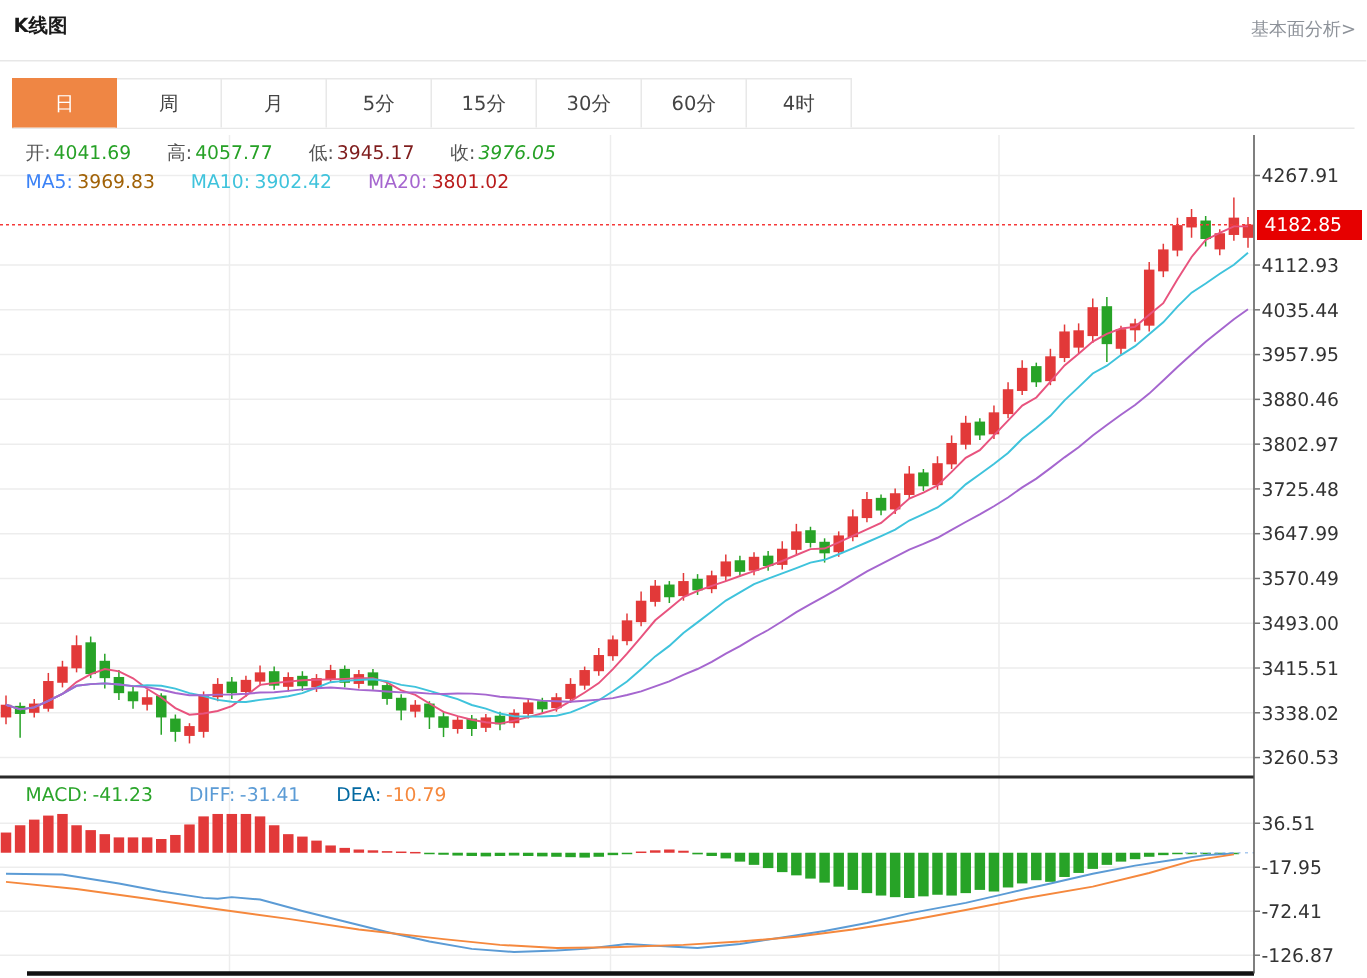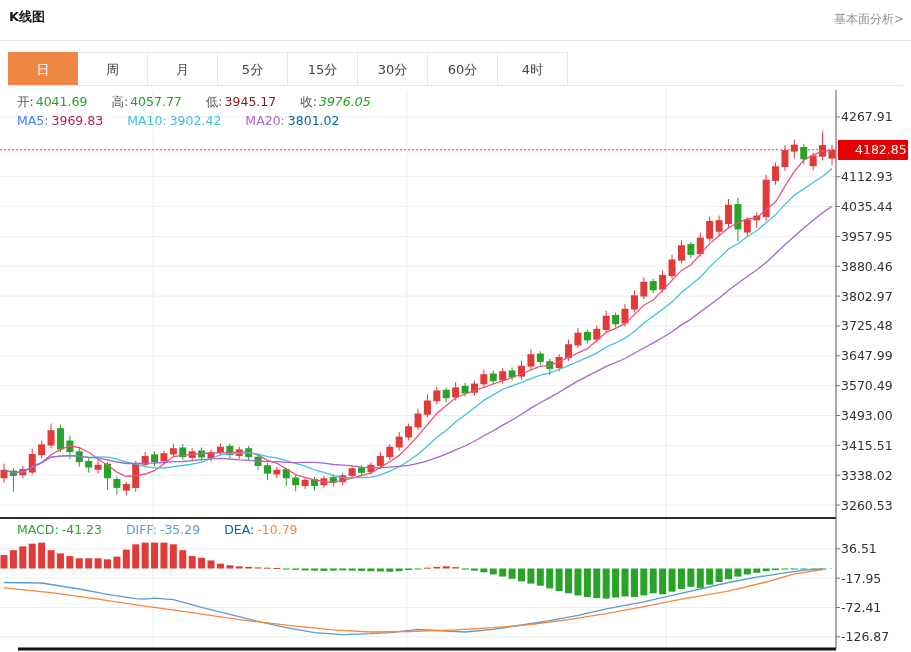--- a/index.html
+++ b/index.html
@@ -14,21 +14,21 @@
   .tab.active{background:#ef8644;color:#fff;border-color:#ef8644;}
   .chart-wrap{position:absolute;left:0;top:90px;width:747px;height:562px;}
   .readout{position:absolute;left:17px;font-size:12.5px;white-space:nowrap;z-index:5;}
   .readout .lbl{color:#555;margin-right:2px;}
   .readout span{margin-right:3px;}
   .readout .gap{display:inline-block;width:14px;}
   .ohlc-row{top:94px;}
   .ma-row{top:113px;}
   .macd-row{top:522px;}
   .price-badge{position:absolute;left:838px;top:140px;width:70px;height:20px;background:#e60000;color:#fff;
-               font-size:12.5px;line-height:20px;padding-left:17px;box-sizing:border-box;z-index:6;}
+               font-size:12.5px;line-height:20px;padding-left:5px;box-sizing:border-box;z-index:6;}
 </style>
 </head>
 <body>
 
 <div class="page-title">K线图</div>
 <div class="top-link" style="color: rgb(141, 146, 153);">基本面分析&gt;</div>
 <div class="header-divider"></div>
 
 <div class="tab-bar" id="tab-bar">
     <div class="tab active" style="background: rgb(239, 134, 68);">日</div>
@@ -42,28 +42,28 @@
   </div>
 
 <div class="readout ohlc-row">
   <span class="lbl">开:</span><span class="g" style="color: rgb(38, 161, 38);">4041.69</span><span class="gap"></span>
   <span class="lbl">高:</span><span class="g" style="color: rgb(38, 161, 38);">4057.77</span><span class="gap"></span>
   <span class="lbl">低:</span><span class="g" style="color: #7f1d1d;">3945.17</span><span class="gap"></span>
   <span class="lbl">收:</span><span class="g" style="color: rgb(38, 161, 38); font-style: italic;">3976.05</span>
 </div>
 
 <div class="readout ma-row">
-  <span class="c5" style="color: #3b82f6;">MA5:</span><span class="c5" style="color: #be185d;">3969.83</span><span class="gap"></span>
+  <span class="c5" style="color: #3b82f6;">MA5:</span><span class="c5" style="color: #a16207;">3969.83</span><span class="gap"></span>
   <span class="c10" style="color: rgb(63, 195, 220);">MA10:</span><span class="c10" style="color: rgb(63, 195, 220);">3902.42</span><span class="gap"></span>
-  <span class="c20" style="color: rgb(165, 102, 207);">MA20:</span><span class="c20" style="color: #0369a1;">3801.02</span>
+  <span class="c20" style="color: rgb(165, 102, 207);">MA20:</span><span class="c20" style="color: #b91c1c;">3801.02</span>
 </div>
 
 <div class="readout macd-row">
   <span class="cm" style="color: rgb(42, 165, 42);">MACD:</span><span class="cm" style="color: rgb(42, 165, 42);">-41.23</span><span class="gap"></span>
-  <span class="cd" style="color: rgb(91, 155, 213);">DIFF:</span><span class="cd" style="color: rgb(91, 155, 213);">-35.29</span><span class="gap"></span>
+  <span class="cd" style="color: rgb(91, 155, 213);">DIFF:</span><span class="cd" style="color: rgb(91, 155, 213);">-31.41</span><span class="gap"></span>
   <span class="ce" style="color: #0369a1;">DEA:</span><span class="ce" style="color: rgb(245, 136, 61);">-10.79</span>
 </div>
 
 <div class="price-badge" style="background: rgb(230, 0, 0);">4182.85</div>
 
 <div class="chart-wrap">
   <svg id="chart-svg" width="911" height="562">
       <g>
         <line x1="153" y1="0" x2="153" y2="559" stroke="#ededed" stroke-width="1"></line>
         <line x1="407" y1="0" x2="407" y2="559" stroke="#ededed" stroke-width="1"></line>

